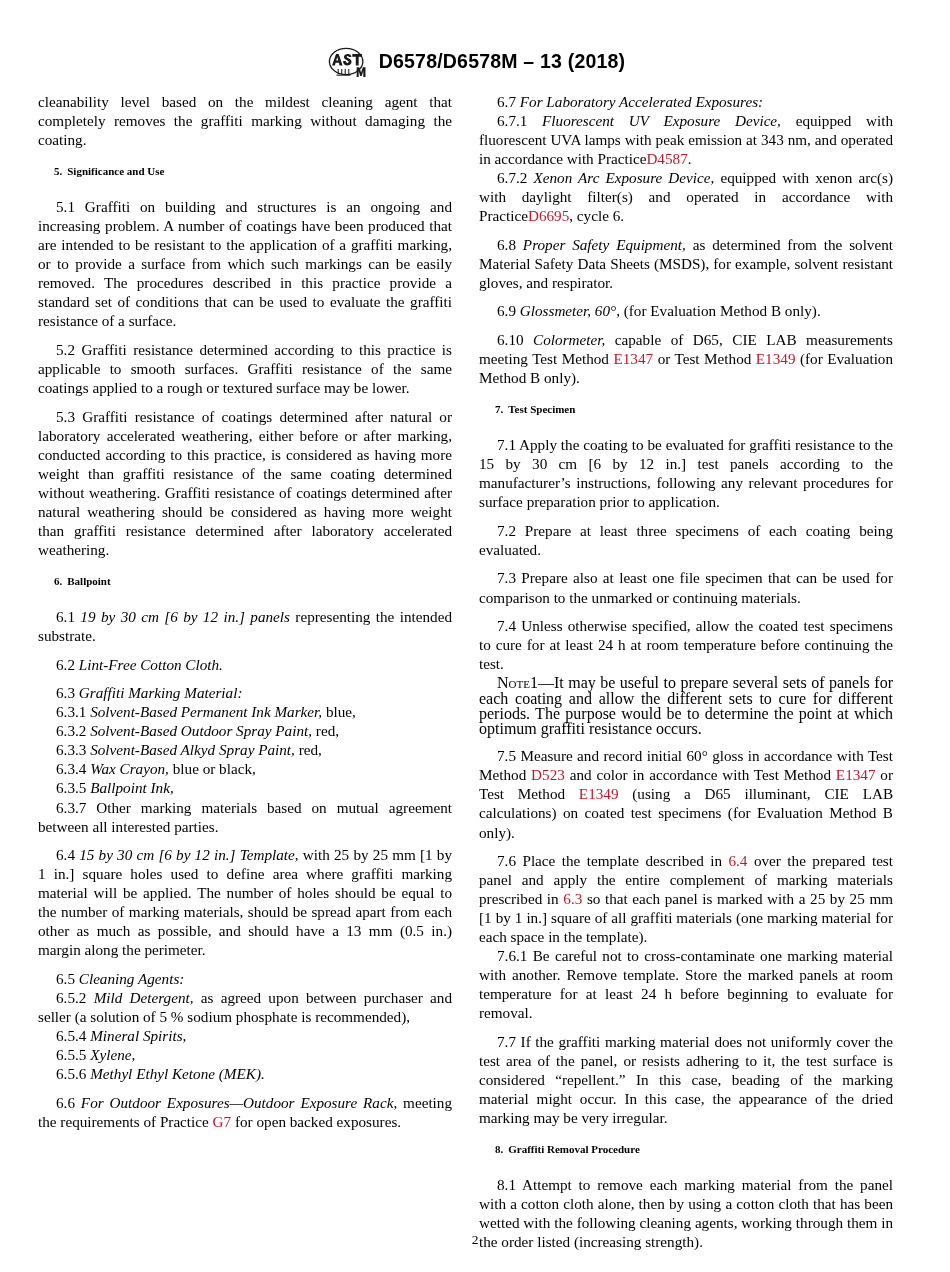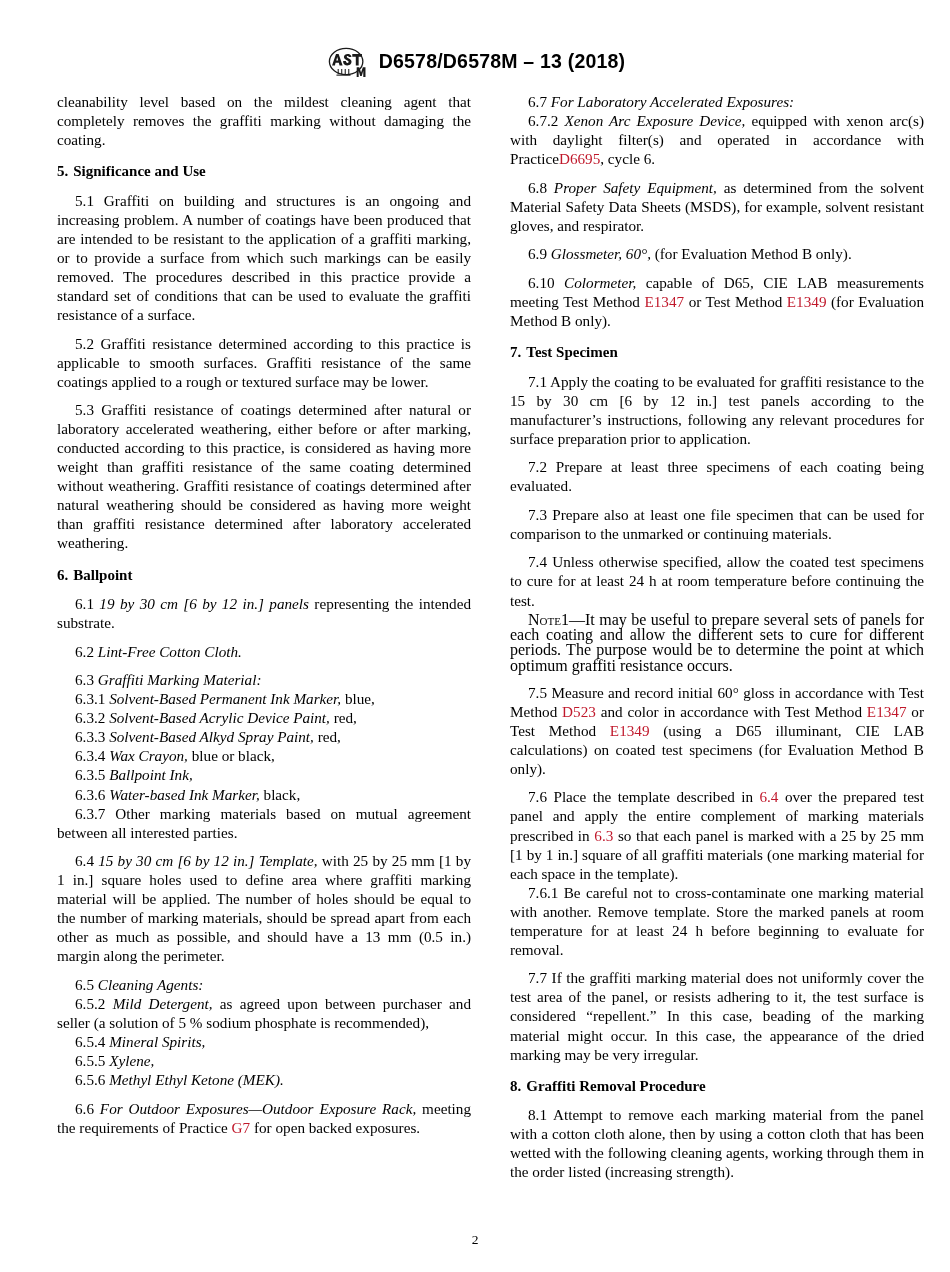--- a/index.html
+++ b/index.html
@@ -38,25 +38,25 @@
     font-weight: bold;
     font-size: 19.5px;
     letter-spacing: 0.2px;
     white-space: nowrap;
   }
 
   
   .columns {
     position: absolute;
     top: 92px;
-    left: 57px;
+    left: 38px;
     width: 856px;
     height: 1100px;
     display: flex;
-    gap: 39px;
+    gap: 27px;
   }
   .col {
     width: 414px;
     flex: 0 0 414px;
   }
 
   p.body {
     margin: 0;
     font-size: 15.2px;
     line-height: 19.05px;
@@ -71,22 +71,22 @@
     text-indent: 0;
   }
   p.gap {
     margin-top: 9.5px;
   }
   p.tight {
     margin-top: 0;
   }
 
   h2.section {
-    margin: 0;
-    font-size: 15px;
+    margin: 16px;
+    font-size: 11px;
     line-height: 19.05px;
     font-weight: bold;
     text-align: left;
   }
   h2.section.gap {
     margin-top: 13px;
   }
   h2.section .num {
     margin-right: 5px;
   }
@@ -191,46 +191,41 @@
     </p>
 
     <p class="body indent tight">
       <span>6.3.1</span>
       <span class="it">Solvent-Based Permanent Ink Marker,</span>
       <span>blue,</span>
     </p>
 
     <p class="body indent tight">
       <span>6.3.2</span>
-      <span class="it">Solvent-Based Acrylic Device Paint,</span>
+      <span class="it">Solvent-Based Outdoor Spray Paint,</span>
       <span>red,</span>
     </p>
 
     <p class="body indent tight">
       <span>6.3.3</span>
       <span class="it">Solvent-Based Alkyd Spray Paint,</span>
       <span>red,</span>
     </p>
 
     <p class="body indent tight">
       <span>6.3.4</span>
       <span class="it">Wax Crayon,</span>
       <span>blue or black,</span>
     </p>
 
     <p class="body indent tight">
       <span>6.3.5</span>
       <span class="it">Ballpoint Ink,</span>
     </p>
 
-    <p class="body indent tight">
-      <span>6.3.6</span>
-      <span class="it">Water-based Ink Marker,</span>
-      <span>black,</span>
-    </p>
 
     <p class="body indent tight">
       <span>6.3.7</span>
       <span>Other marking materials based on mutual agreement between all interested parties.</span>
     </p>
 
     <p class="body indent gap">
       <span>6.4</span>
       <span class="it">15 by 30 cm [6 by 12 in.] Template,</span>
       <span>with 25 by 25 mm [1 by 1 in.] square holes used to define area where graffiti marking material will be applied. The number of holes should be equal to the number of marking materials, should be spread apart from each other as much as possible, and should have a 13 mm (0.5 in.) margin along the perimeter.</span>
@@ -274,20 +269,25 @@
 
   </div>
 
   <div class="col">
 
     <p class="body indent">
       <span>6.7</span>
       <span class="it">For Laboratory Accelerated Exposures:</span>
     </p>
 
+    <p class="body indent tight">
+      <span>6.7.1</span>
+      <span class="it">Fluorescent UV Exposure Device,</span>
+      <span>equipped with fluorescent UVA lamps with peak emission at 343 nm, and operated in accordance with Practice</span><a class="lnk" href="#" style="text-decoration:none">D4587</a><span>.</span>
+    </p>
 
     <p class="body indent tight">
       <span>6.7.2</span>
       <span class="it">Xenon Arc Exposure Device,</span>
       <span>equipped with xenon arc(s) with daylight filter(s) and operated in accordance with Practice</span><a class="lnk" href="#" style="text-decoration:none">D6695</a><span>, cycle 6.</span>
     </p>
 
     <p class="body indent gap">
       <span>6.8</span>
       <span class="it">Proper Safety Equipment,</span>

